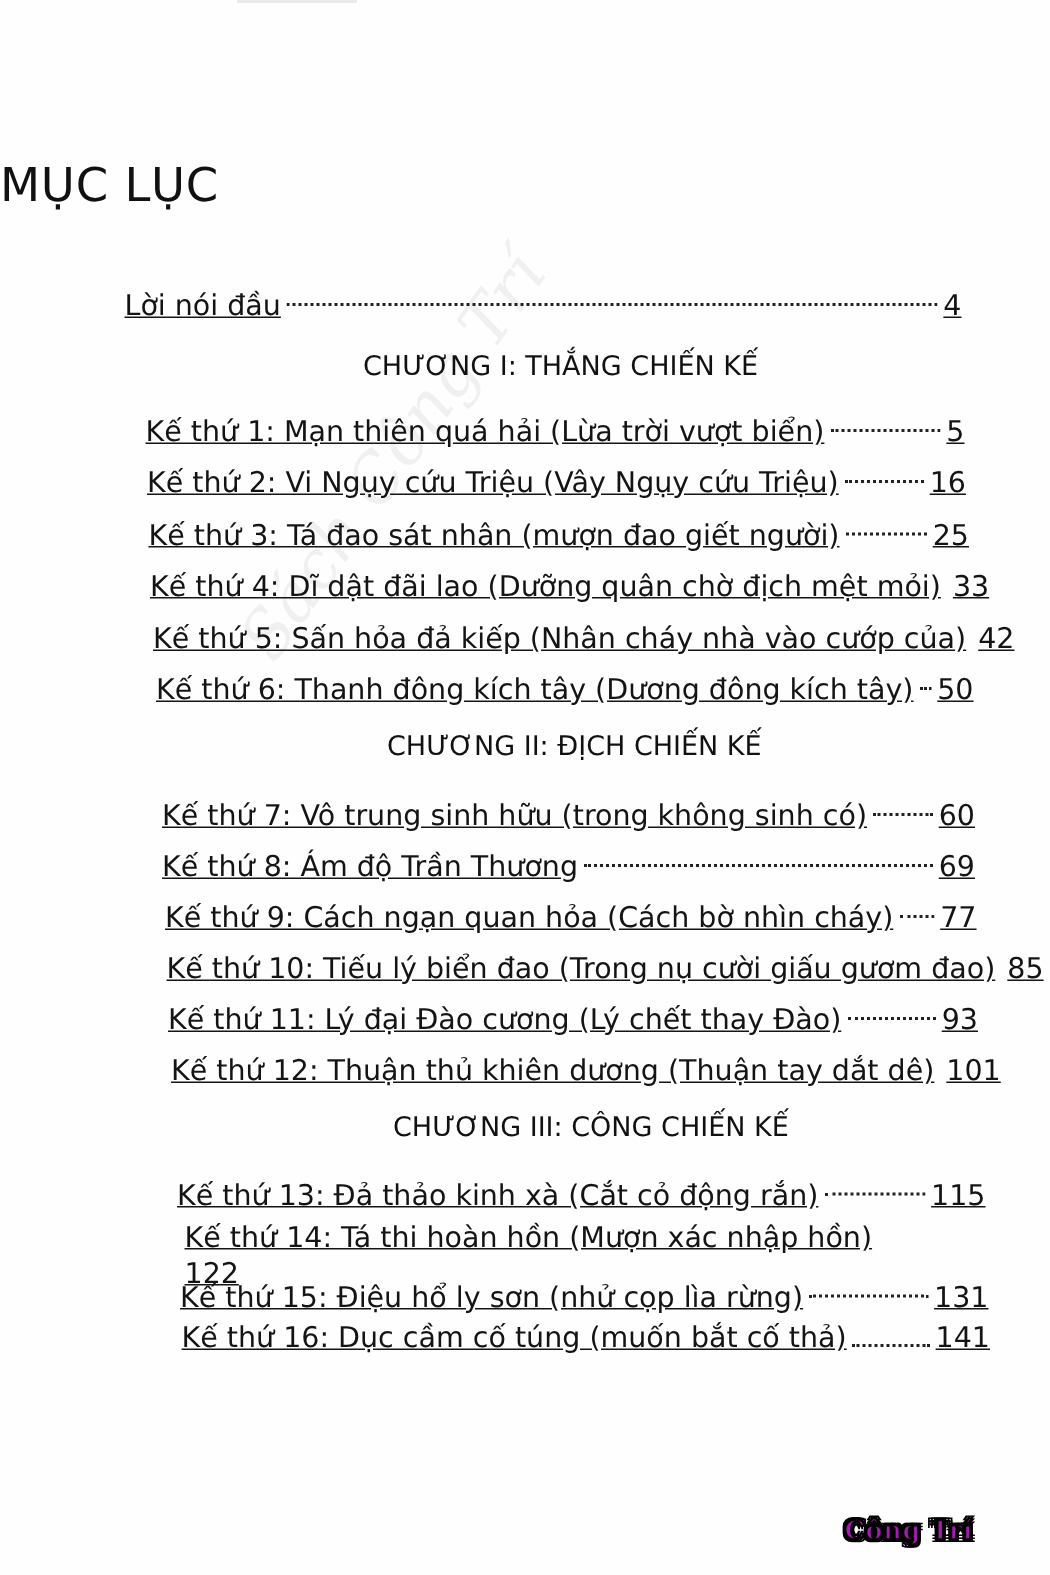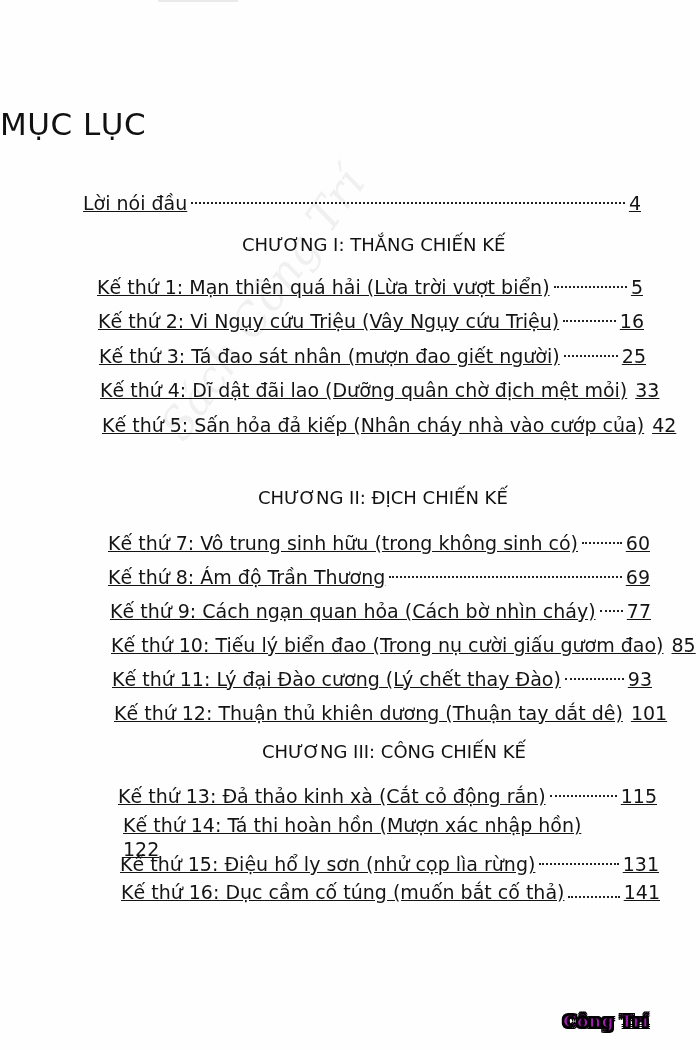--- a/index.html
+++ b/index.html
@@ -139,20 +139,25 @@
   <div class="row" style="left:100px; width:547px; top:373px;">
     <span class="label">Kế thứ 4: Dĩ dật đãi lao (Dưỡng quân chờ địch mệt mỏi)</span>
     <span class="dots"></span>
     <span class="page-num">33</span>
   </div>
   <div class="row" style="left:102px; width:546px; top:408px;">
     <span class="label">Kế thứ 5: Sấn hỏa đả kiếp (Nhân cháy nhà vào cướp của)</span>
     <span class="dots"></span>
     <span class="page-num">42</span>
   </div>
+  <div class="row" style="left:104px; width:545px; top:442px;">
+    <span class="label">Kế thứ 6: Thanh đông kích tây (Dương đông kích tây)</span>
+    <span class="dots"></span>
+    <span class="page-num">50</span>
+  </div>
 
   <div class="chapter" style="left:258px; top:487px;">CHƯƠNG II: ĐỊCH CHIẾN KẾ</div>
 
   <div class="row" style="left:108px; width:542px; top:526px;">
     <span class="label">Kế thứ 7: Vô trung sinh hữu (trong không sinh có)</span>
     <span class="dots"></span>
     <span class="page-num">60</span>
   </div>
   <div class="row" style="left:108px; width:542px; top:560px;">
     <span class="label">Kế thứ 8: Ám độ Trần Thương</span>

